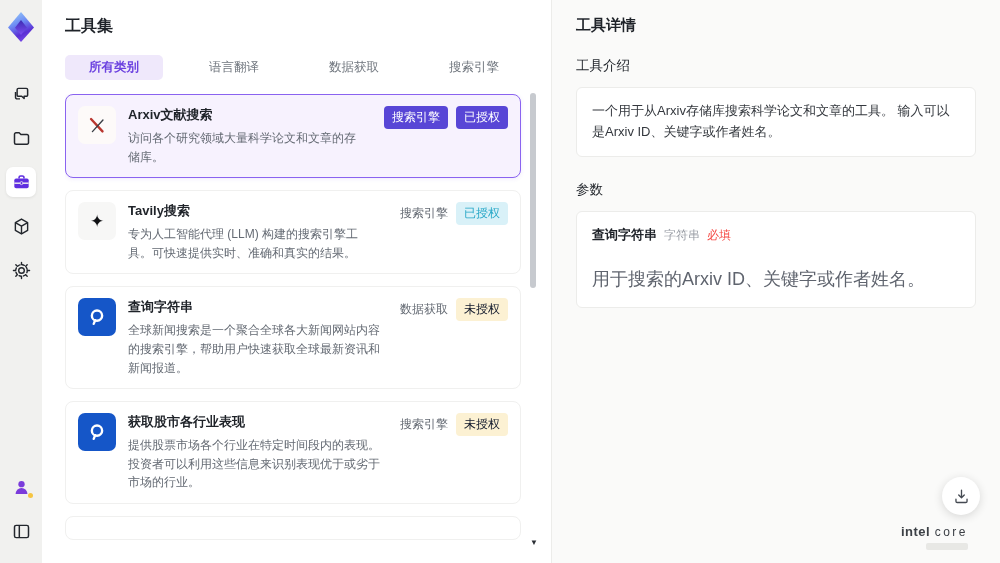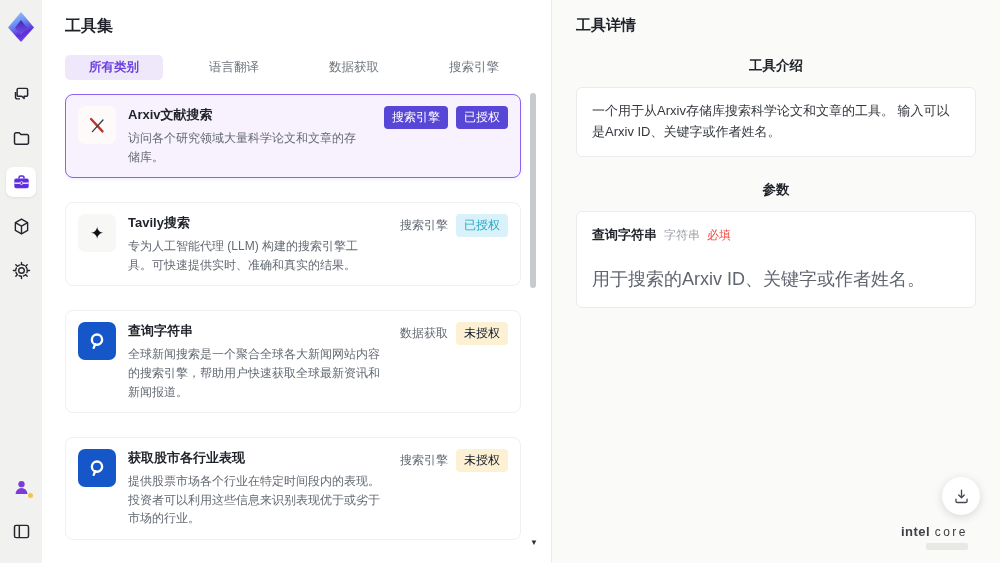--- a/index.html
+++ b/index.html
@@ -17,21 +17,21 @@
   .rail-spacer { flex:1; }
   .dot-badge { position:absolute; right:3px; bottom:4px; width:5px; height:5px; border-radius:50%; background:#f5c542; }
 
   
   .list-panel { width:510px; flex-shrink:0; position:relative; padding:16px 0 0 23px; border-right:1px solid #ececea; background:#fff; }
   .page-title { font-size:16px; font-weight:bold; margin-bottom:18px; }
   .tabs { display:flex; align-items:center; gap:22px; margin-bottom:14px; }
   .tab { font-size:12.5px; color:#6f757d; cursor:pointer; padding:4px 24px; border-radius:5px; white-space:nowrap; }
   .tab.active { color:#6c42e0; background:#efe8fb; font-weight:bold; }
 
-  .cards { display:flex; flex-direction:column; gap:24px; padding-right:30px; height:452px; overflow:hidden; }
+  .cards { display:flex; flex-direction:column; gap:12px; padding-right:30px; height:452px; overflow:hidden; }
   .card { display:flex; gap:12px; align-items:flex-start; background:#fff; border:1px solid #f0f0ef; border-radius:8px; padding:11px 12px; cursor:pointer; }
   .card.selected { border:1.5px solid #8a63f0; background:#f7f2fe; box-shadow:0 1px 4px rgba(120,80,230,.12); }
   .tool-icon { width:38px; height:38px; border-radius:7px; flex-shrink:0; display:flex; align-items:center; justify-content:center; }
   .ic-light { background:#f7f7f6; }
   .ic-white { background:#fdfaf9; }
   .ic-blue  { background:#1556c8; }
   .star-glyph { font-size:17px; color:#101114; line-height:1; }
   .tool-text { flex:1; min-width:0; }
   .tool-name { font-size:13px; font-weight:bold; color:#1f2329; margin-bottom:5px; }
   .tool-desc { font-size:12px; color:#646a73; line-height:1.55; }
@@ -42,21 +42,21 @@
   .pill-ok { background:#d9f1f8; color:#28a8c7; }
   .pill-warn { background:#fcf1d3; color:#0f172a; }
 
   .scrollbar { position:absolute; top:88px; bottom:10px; right:15px; width:6px; }
   .scroll-thumb { position:absolute; top:5px; left:0; width:6px; height:195px; border-radius:3px; background:#c7cacf; }
   .scroll-down { position:absolute; right:13px; bottom:16px; font-size:8px; color:#2b2f35; }
 
   
   .detail-panel { flex:1; background:#fafaf9; padding:16px 24px; position:relative; }
   .detail-title { font-size:15px; font-weight:bold; margin-bottom:22px; }
-  .section-h { font-size:13.5px; font-weight:bold; margin-bottom:12px;text-align:center; }
+  .section-h { font-size:13.5px; font-weight:normal; margin-bottom:12px; }
   .box { background:#fff; border:1px solid #ececea; border-radius:6px; padding:13px 15px; font-size:13px; color:#34383e; line-height:1.6; }
   .params-h { margin-top:24px; }
   .param-name { font-size:13px; font-weight:bold; color:#1f2329; }
   .param-type { font-size:12px; color:#979ba3; margin-left:7px; }
   .param-req { font-size:12px; color:#f54a45; margin-left:7px; }
   .param-desc { font-size:18px; color:#5f646e; margin-top:20px; }
 
   .fab { position:absolute; right:20px; bottom:48px; width:38px; height:38px; border-radius:50%; background:#fff; box-shadow:0 2px 10px rgba(0,0,0,.14); display:flex; align-items:center; justify-content:center; cursor:pointer; }
   .intel-brand { position:absolute; right:32px; bottom:13px; text-align:right; line-height:1.1; }
   .intel-word { font-size:13px; font-weight:bold; color:#3c4046; letter-spacing:.5px; }

